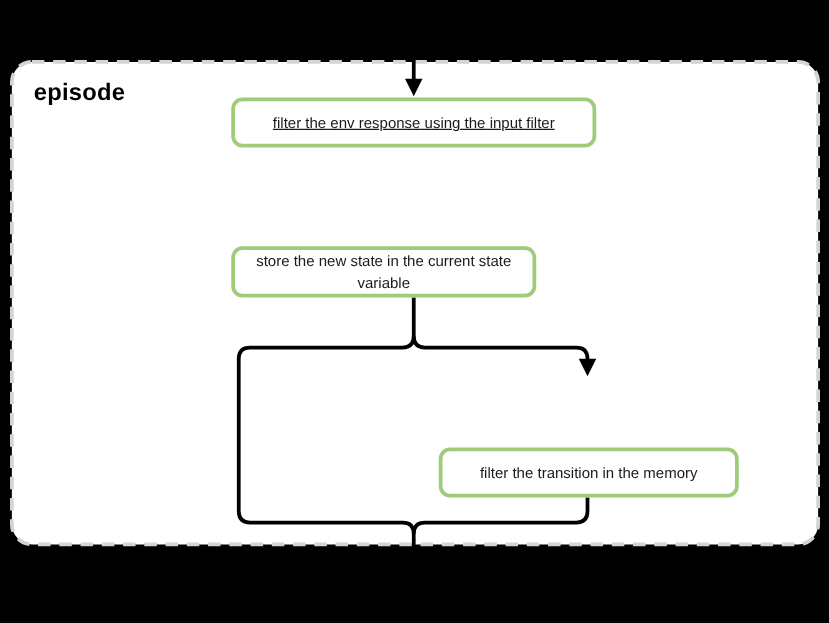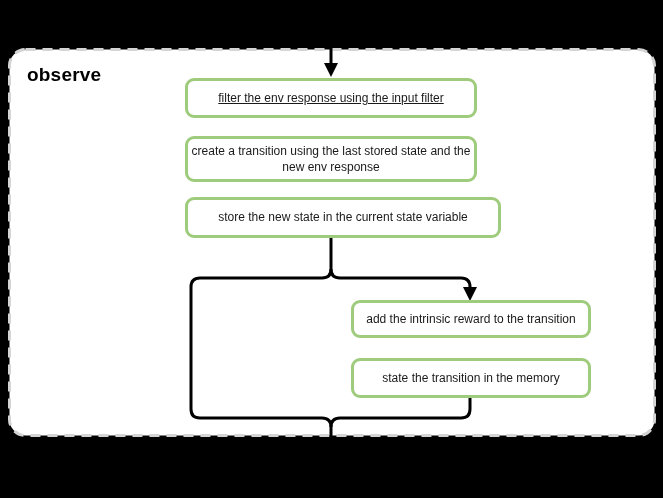--- a/index.html
+++ b/index.html
@@ -48,21 +48,21 @@
     align-items: center;
     justify-content: center;
     text-align: center;
     font-size: 12px;
     line-height: 1.35;
     color: var(--text, #1a1a1a);
   }
   .node span { display: block; max-width: 282px; }
   .n1 { left: 185px; top: 78px;  width: 292px; height: 40px; text-decoration: underline; }
   .n2 { left: 185px; top: 136px; width: 292px; height: 46px; }
-  .n3 { left: 185px; top: 197px; width: 316px; height: 41px; }
+  .n3 { left: 185px; top: 197px; width: 244px; height: 41px; }
   .n4 { left: 351px; top: 300px; width: 240px; height: 38px; }
   .n5 { left: 351px; top: 358px; width: 240px; height: 40px; }
   .condition-label {
     position: absolute;
     left: 348px; top: 254px;
     font-size: 12px;
     font-weight: bold;
     color: var(--text, #1a1a1a);
     white-space: nowrap;
   }
@@ -75,36 +75,30 @@
   <svg class="connector-layer" viewBox="0 0 663 498" xmlns="http://www.w3.org/2000/svg">
     <rect class="panel-outline" x="9.5" y="49.5" width="645" height="386" rx="16" ry="16"></rect>
     <path class="connector" d="M 331 38 L 331 64"></path>
     <polygon class="arrowhead" points="331,77 324,63 338,63"></polygon>
     <path class="connector" d="M 331 238 L 331 269 Q 331 278 322 278 L 200 278 Q 191 278 191 287 L 191 409 Q 191 418 200 418 L 322 418 Q 331 418 331 427 L 331 446"></path>
     <path class="connector" d="M 331 269 Q 331 278 340 278 L 461 278 Q 470 278 470 287 L 470 289"></path>
     <polygon class="arrowhead" points="470,301 463,287 477,287"></polygon>
     <path class="connector" d="M 470 398 L 470 409 Q 470 418 461 418 L 340 418 Q 331 418 331 427"></path>
   </svg>
 
-  <div class="panel-title">observe</div>
+  <div class="panel-title">episode</div>
 
   <div class="node n1">
     <span>filter the env response using the input filter</span>
   </div>
 
-  <div class="node n2">
-    <span>create a transition using the last stored state and the new env response</span>
-  </div>
 
   <div class="node n3">
     <span>store the new state in the current state variable</span>
   </div>
 
 
-  <div class="node n4">
-    <span>add the intrinsic reward to the transition</span>
-  </div>
 
   <div class="node n5">
-    <span>state the transition in the memory</span>
+    <span>filter the transition in the memory</span>
   </div>
 
 </div>
 
 </body></html>

